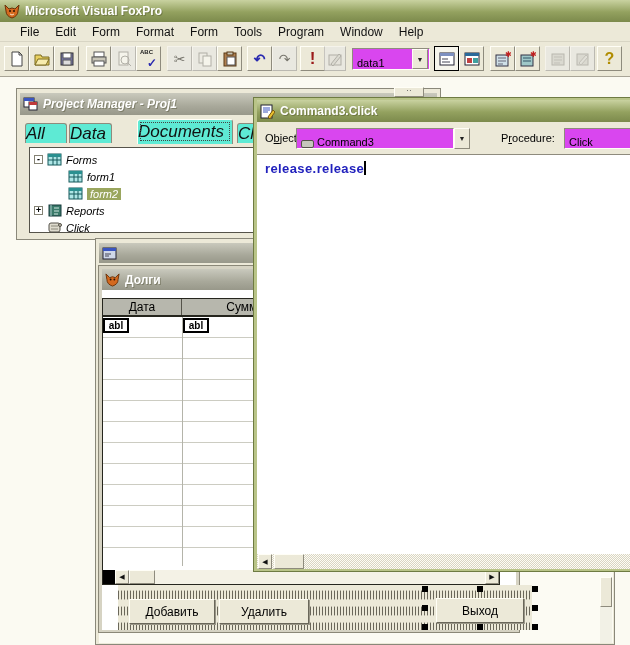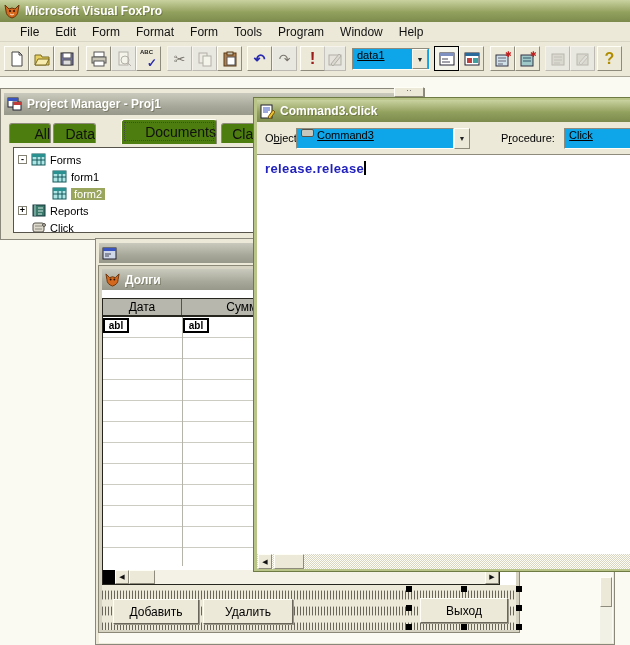--- a/index.html
+++ b/index.html
@@ -16,26 +16,26 @@
 
   
   .main-titlebar{left:0;top:0;width:630px;height:22px;display:flex;align-items:center;gap:5px;padding-left:4px;}
   .menubar{left:0;top:22px;width:630px;height:20px;background:#ece9d8;display:flex;align-items:center;padding-left:12px;border-bottom:1px solid #d8d5c4;}
   .menu-item{font-size:12px;color:#111;padding:2px 8px;}
   .toolbar{left:0;top:42px;width:630px;height:35px;background:#ece9d8;border-bottom:1px solid #a8a496;}
   .tbtn{position:absolute;top:4px;width:25px;height:25px;background:#ece9d8;display:flex;align-items:center;justify-content:center;}
   .tbtn .g{font-size:14px;line-height:14px;}
   .dis{opacity:.5;filter:grayscale(1);}
   .pressed{border-color:#8e8b7d #fffef6 #fffef6 #8e8b7d;background:#f6f5ec;}
-  .combo-field{background:#0ea5e9;display:flex;align-items:flex-start;font-size:11px;padding-left:4px;gap:3px;text-decoration:underline;}
+  .combo-field{background:#d946ef;display:flex;align-items:flex-end;font-size:11px;padding-left:4px;gap:3px;}
   .combo-arrow{background:#ece9d8;display:flex;align-items:center;justify-content:center;font-size:7px;color:#222;}
 
   
-  .pm{left:0;top:88px;width:425px;height:152px;background:#ece9d8;border:1px solid #8a887a;}
-  .tab{position:absolute;background:#4d7c0f;border:1px solid #8e8b7d;border-bottom:none;border-radius:3px 3px 0 0;font-size:14px;color:#111;display:flex;align-items:center;justify-content:flex-end;}
+  .pm{left:16px;top:88px;width:425px;height:152px;background:#ece9d8;border:1px solid #8a887a;font-style:italic;}
+  .tab{position:absolute;background:#5eead4;border:1px solid #8e8b7d;border-bottom:none;border-radius:3px 3px 0 0;font-size:17px;color:#111;display:flex;align-items:center;justify-content:flex-start;}
   .tab.active{outline:1px dotted #444;outline-offset:-4px;border-color:#fffef6 #8e8b7d transparent #fffef6;box-shadow:0 1px 0 #ece9d8;}
   .tree{background:#fff;border:1px solid #55534a;font-size:11px;}
   .trow{position:absolute;left:0;height:17px;display:flex;align-items:center;gap:4px;white-space:nowrap;color:#000;}
   .expand{width:9px;height:9px;background:#fff;border:1px solid #848274;font-size:9px;line-height:7px;text-align:center;color:#000;font-weight:bold;}
   .sel{background:#9aa65e;color:#fff;padding:0 3px;}
 
   
   .fd{left:95px;top:238px;width:520px;height:407px;background:#ece9d8;border:1px solid #8a887a;}
   .fd-client{left:3px;top:26px;width:514px;height:378px;background:#fcfbf3;}
 
@@ -332,21 +332,21 @@
             <div class="sb-btn raised" style="position:absolute;left:12px;top:0;width:14px;height:14px">
                 <span>◀</span>
               </div>
             <div class="raised" style="position:absolute;left:26px;top:0;width:26px;height:14px;background:#ece9d8"></div>
             <div class="sb-btn raised" style="position:absolute;left:382px;top:0;width:14px;height:14px">
                 <span>▶</span>
               </div>
           </div>
         </div>
 
-        <div class="abs surface" style="left:0;top:295px;width:414px;height:45px">
+        <div class="abs surface" style="left:16px;top:295px;width:414px;height:45px">
           <div class="fbtn" style="left:11px;top:14px;width:86px">
               <span>Добавить</span>
             </div>
           <div class="fbtn" style="left:101px;top:14px;width:90px">
               <span>Удалить</span>
             </div>
           <div class="abs" style="left:304px;top:1px;width:116px;height:44px">
             <div class="fbtn" style="left:14px;top:12px;width:88px">
                 <span>Выход</span>
               </div>

